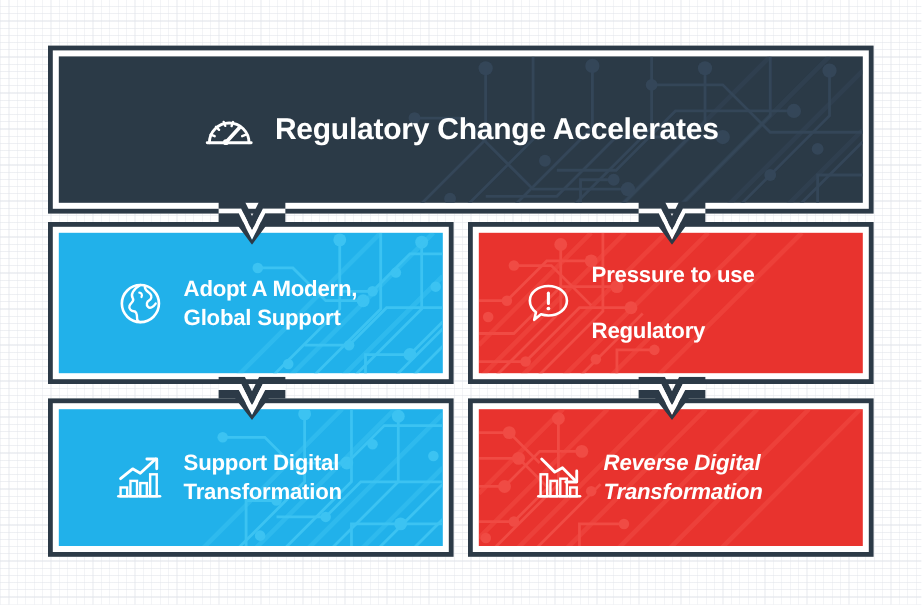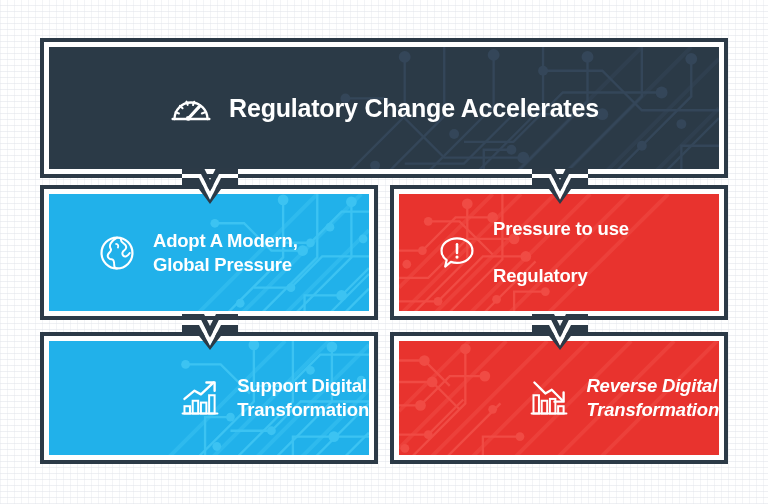--- a/index.html
+++ b/index.html
@@ -101,21 +101,21 @@
   #card-r1c1 { left: 40px;  top: 185px; }
   #card-r1c2 { left: 390px; top: 185px; }
   #card-r2c1 { left: 40px;  top: 332px; height: 132px; }
   #card-r2c2 { left: 390px; top: 332px; height: 132px; font-style: italic; }
 
   .fill-blue { background: #21b1ea; }
   .fill-red  { background: #e8332e; }
 
   #card-r1c2 .card-body { padding-left: 38px; }
   #card-r2c1 .card-body,
-  #card-r2c2 .card-body { padding-left: 46px; justify-content: flex-end; }
+  #card-r2c2 .card-body { padding-left: 46px; }
 
   
   .chevron {
     position: absolute;
     z-index: 9;
     pointer-events: none;
   }
 
   .svg-icon { display: block; }
 </style>
@@ -227,21 +227,21 @@
         <span class="card-icon">
           <svg class="svg-icon" width="40" height="40" viewBox="0 0 44 44">
             <circle cx="22" cy="22" r="17" fill="none" stroke="#ffffff" stroke-width="2.4"></circle>
             <path d="M22 5 C15 9 13 14 15 17 C17 20 13 21 12 24 C11 27 14 29 16 29 C18 29 19 32 19 36 C19 38 20 39 22 39" fill="none" stroke="#ffffff" stroke-width="2.2" stroke-linecap="round" stroke-linejoin="round"></path>
             <path d="M26 6 C26 10 29 11 31 13 C33 15 32 18 30 19 C28 20 27 23 29 25 C31 27 34 25 36 22" fill="none" stroke="#ffffff" stroke-width="2.2" stroke-linecap="round" stroke-linejoin="round"></path>
             <path d="M21 12 C23 12 24 14 23 16" fill="none" stroke="#ffffff" stroke-width="2" stroke-linecap="round"></path>
           </svg>
         </span>
         <span class="card-text">
           <span>Adopt A Modern,</span><br>
-          <span>Global Pressure</span>
+          <span>Global Support</span>
         </span>
       </div>
     </div>
   </div>
 
   <div class="card grid-card" id="card-r1c2">
     <div class="card-fill fill-red">
       <svg class="circuit" viewBox="0 0 328 125" preserveAspectRatio="none">
         <g stroke="#f04b44" stroke-width="2.4" fill="none">
           <path d="M0 86 L30 86 L70 46 L118 46"></path>

